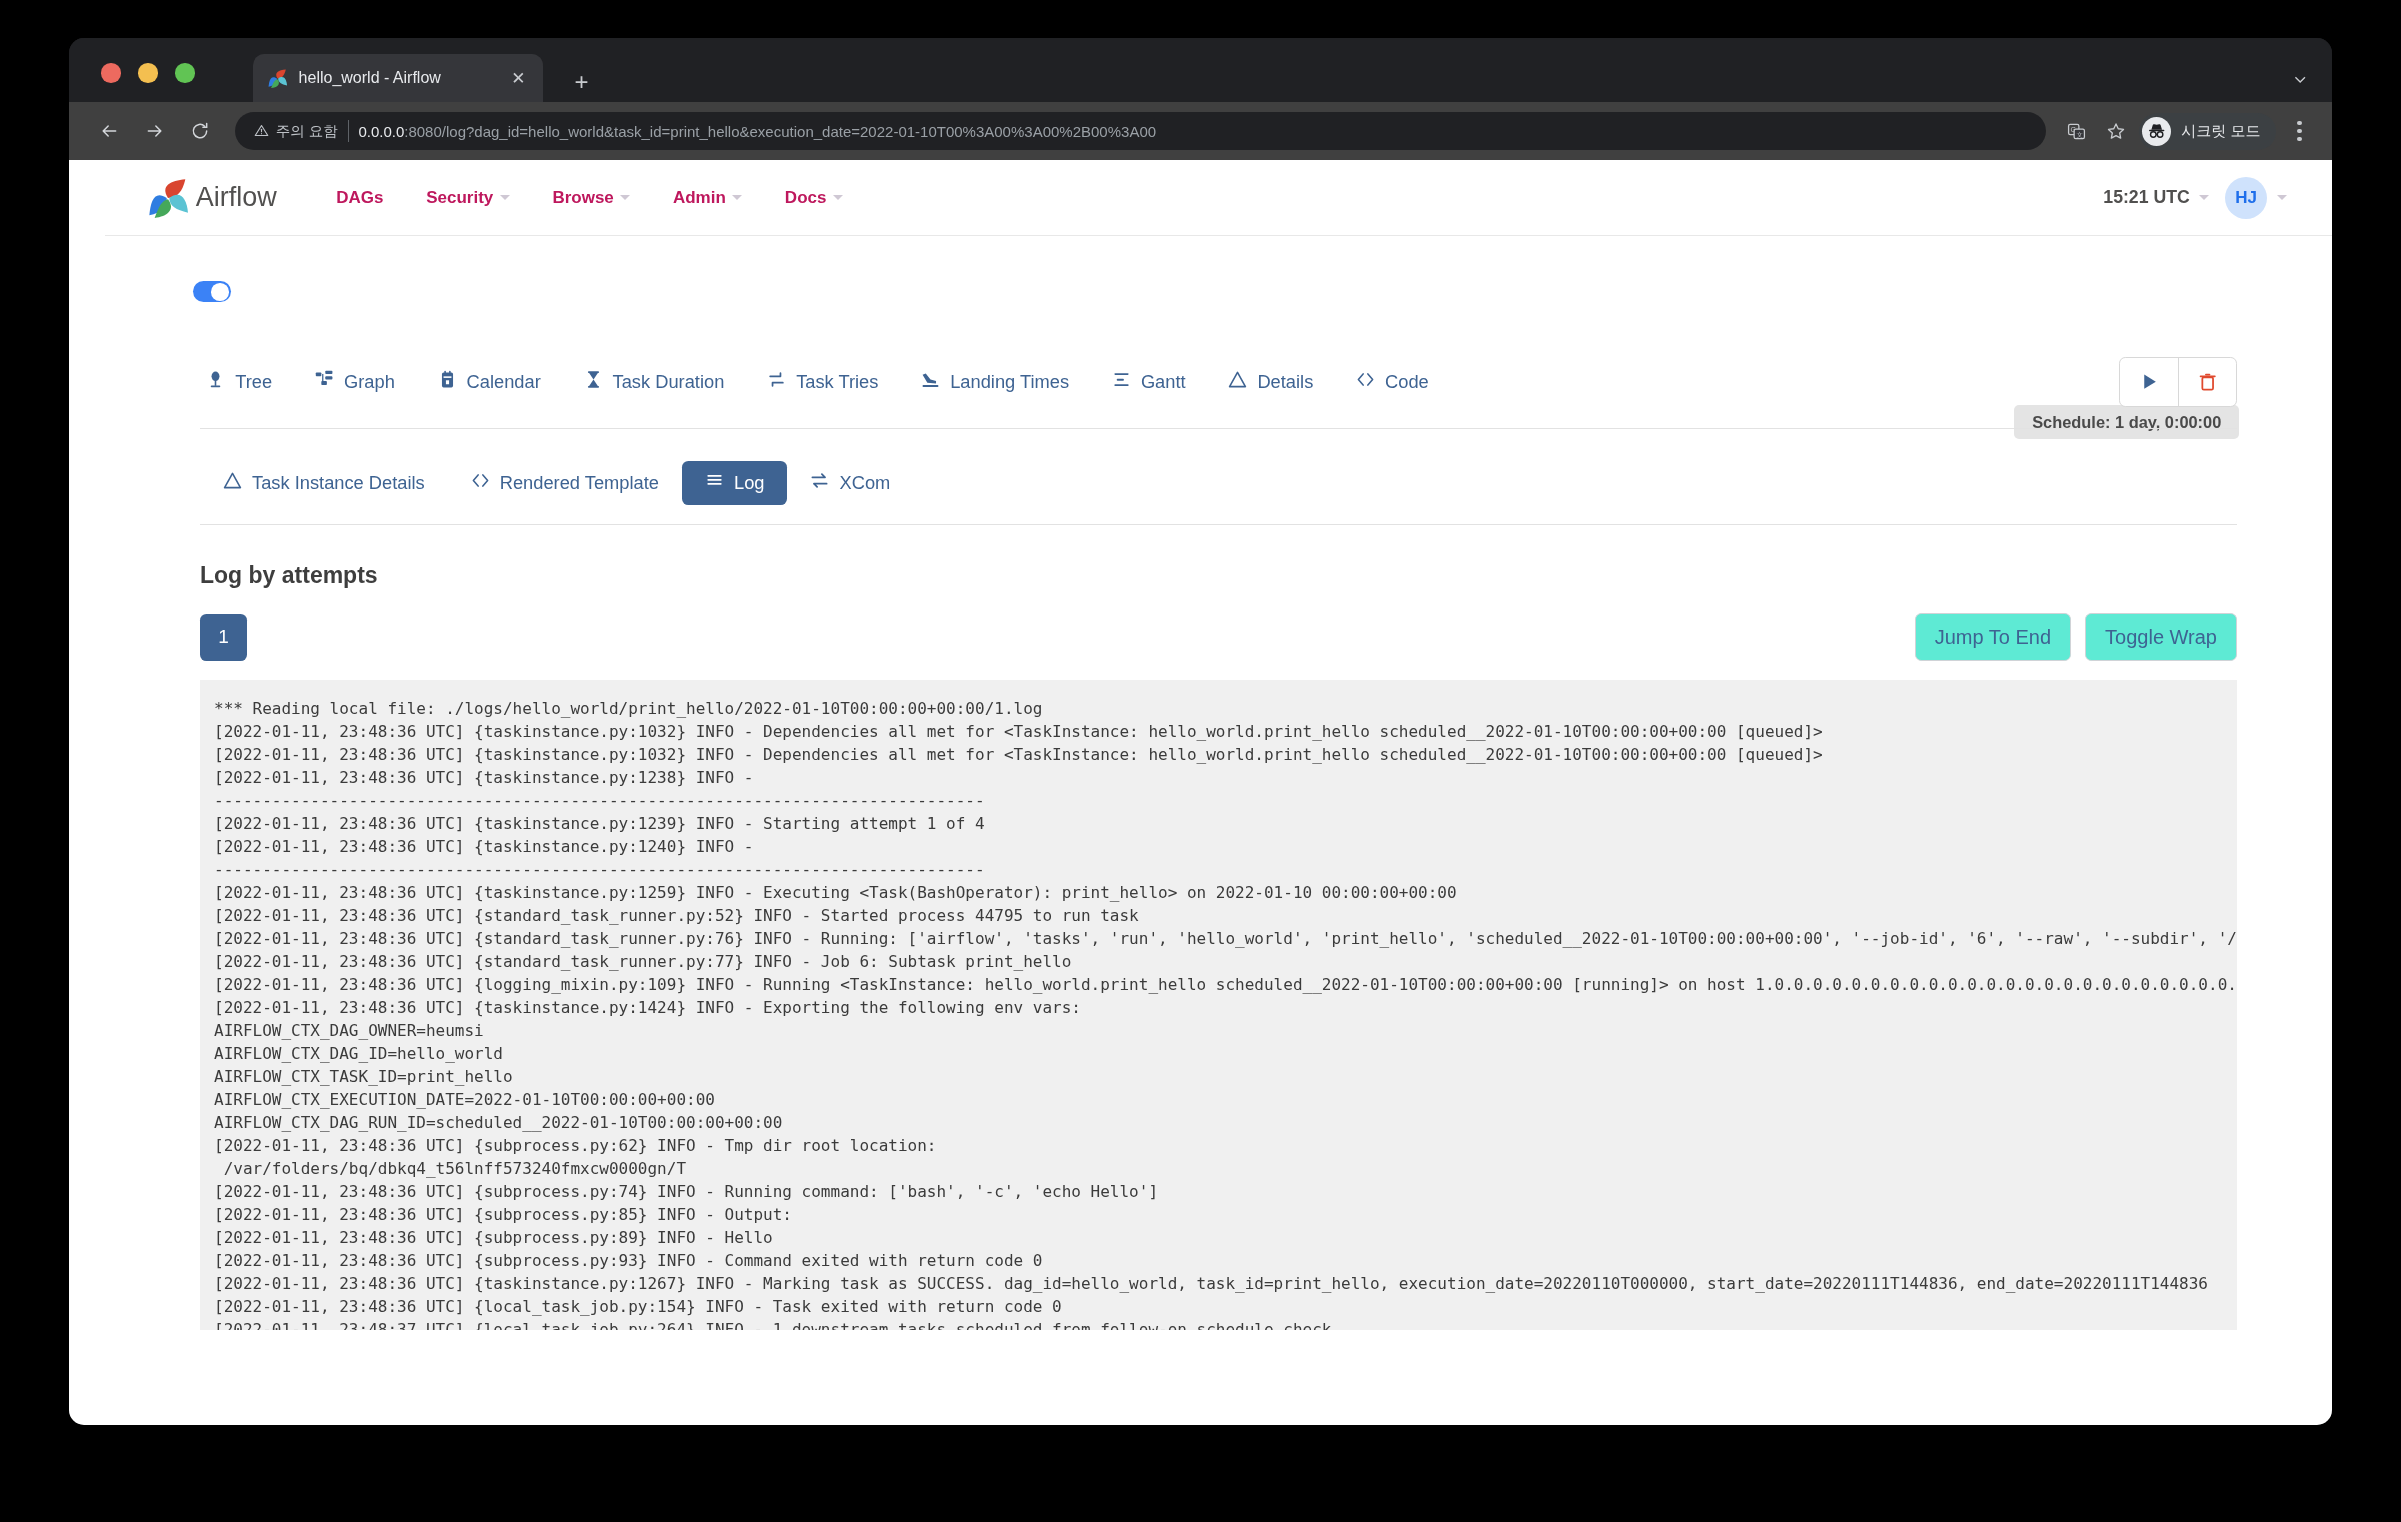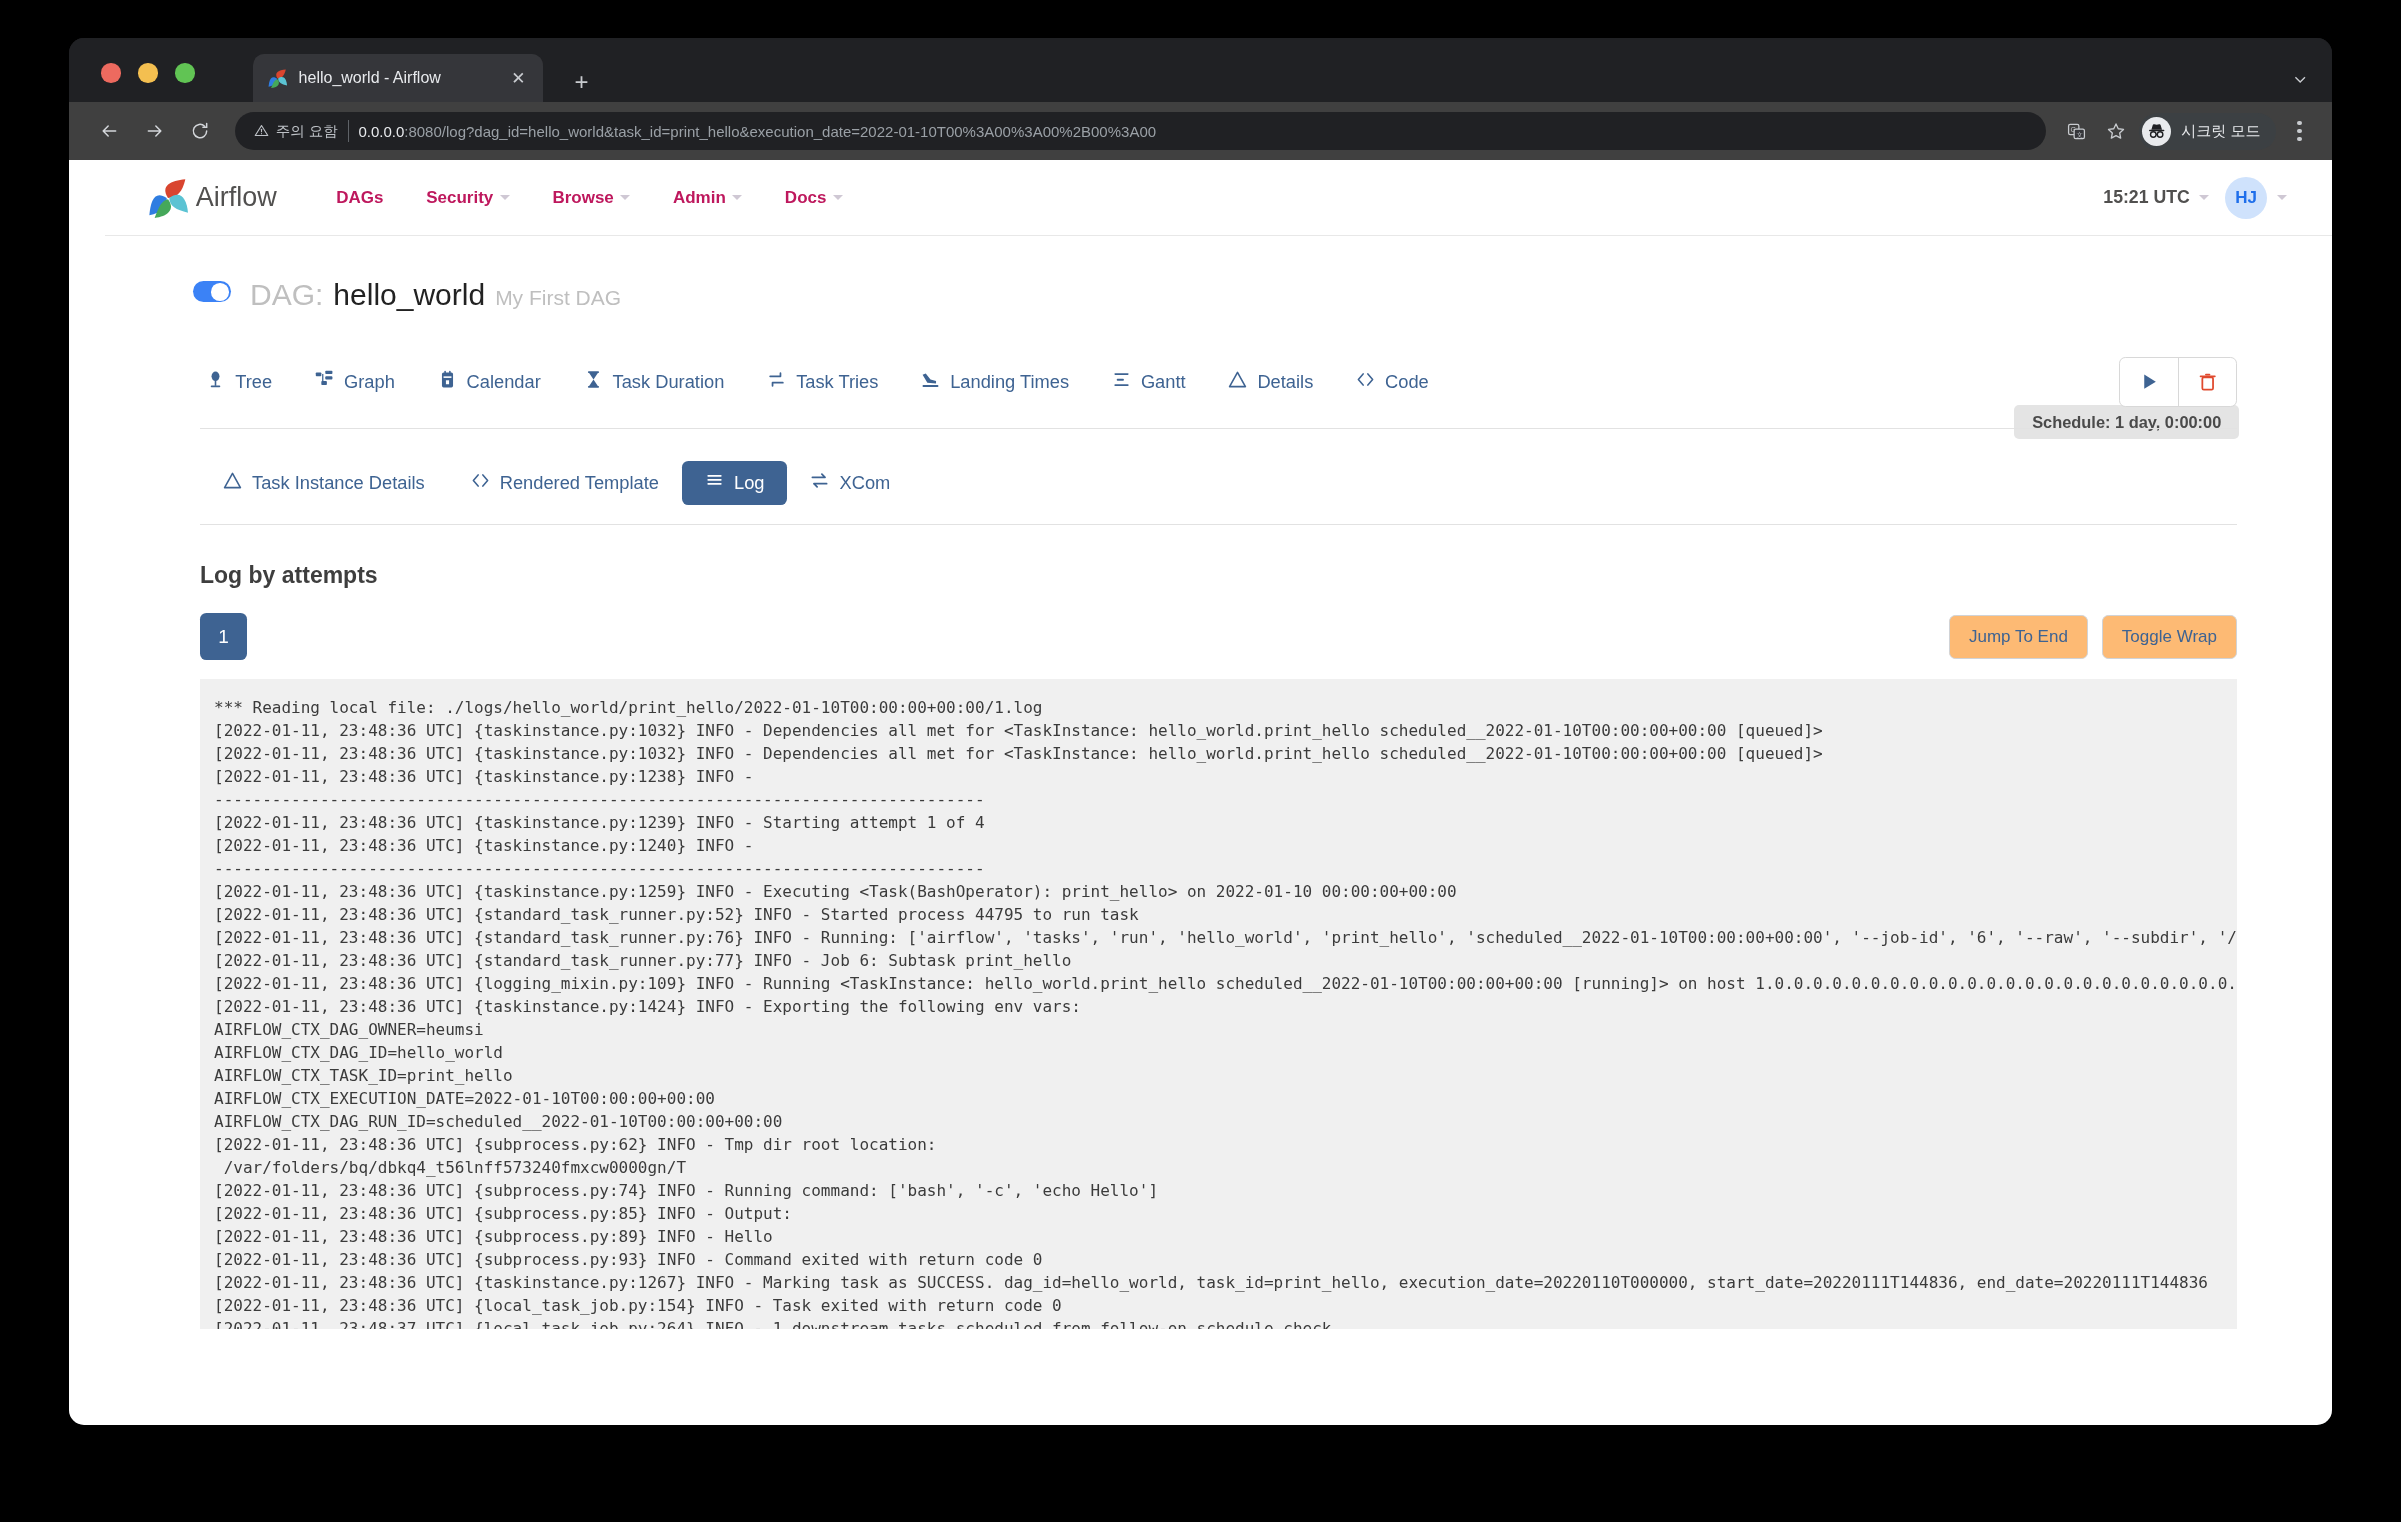--- a/index.html
+++ b/index.html
@@ -291,22 +291,22 @@
   .attempt-btn {
     width: 47px; height: 47px;
     background: #3E6392; color: #fff;
     border-radius: 6.3px;
     font-size: 19px;
     display: flex; align-items: center; justify-content: center;
   }
   .log-buttons { margin-left: auto; display: flex; gap: 14px; }
   .log-btn {
     border: 0.6px solid #D0D3D7; border-radius: 6.3px;
-    background: #fdba74; color: #3E6392;
-    font-size: 17px;
+    background: #5eead4; color: #3E6392;
+    font-size: 20px;
     padding: 11.4px 19px;
     white-space: nowrap;
   }
 
   
   .log-box {
     margin: 19px 95px 0 95px;
     background: #F0F0F0;
     height: 650px;
     padding: 16.4px 14px 14px 14px;
@@ -462,25 +462,20 @@
         </div>
         <div class="af-user">
           <span class="af-avatar">HJ</span>
           <span class="caret"></span>
         </div>
       </div>
     </div>
 
     <div class="dag-header">
       <div class="dag-toggle"></div>
-      <div class="dag-title-row">
-        <span class="dag-label">DAG:</span>
-        <span class="dag-name">hello_world</span>
-        <span class="dag-desc">My First DAG</span>
-      </div>
     </div>
     <div class="schedule-badge">Schedule: 1 day, 0:00:00</div>
 
     <div class="dag-tabs">
 
       <div class="dag-tab">
         <span>
           <svg viewBox="0 0 24 24" width="19" height="19" fill="#3E6392">
             <ellipse cx="12" cy="8" rx="5" ry="6"></ellipse>
             <rect x="11" y="13" width="2" height="7"></rect>

